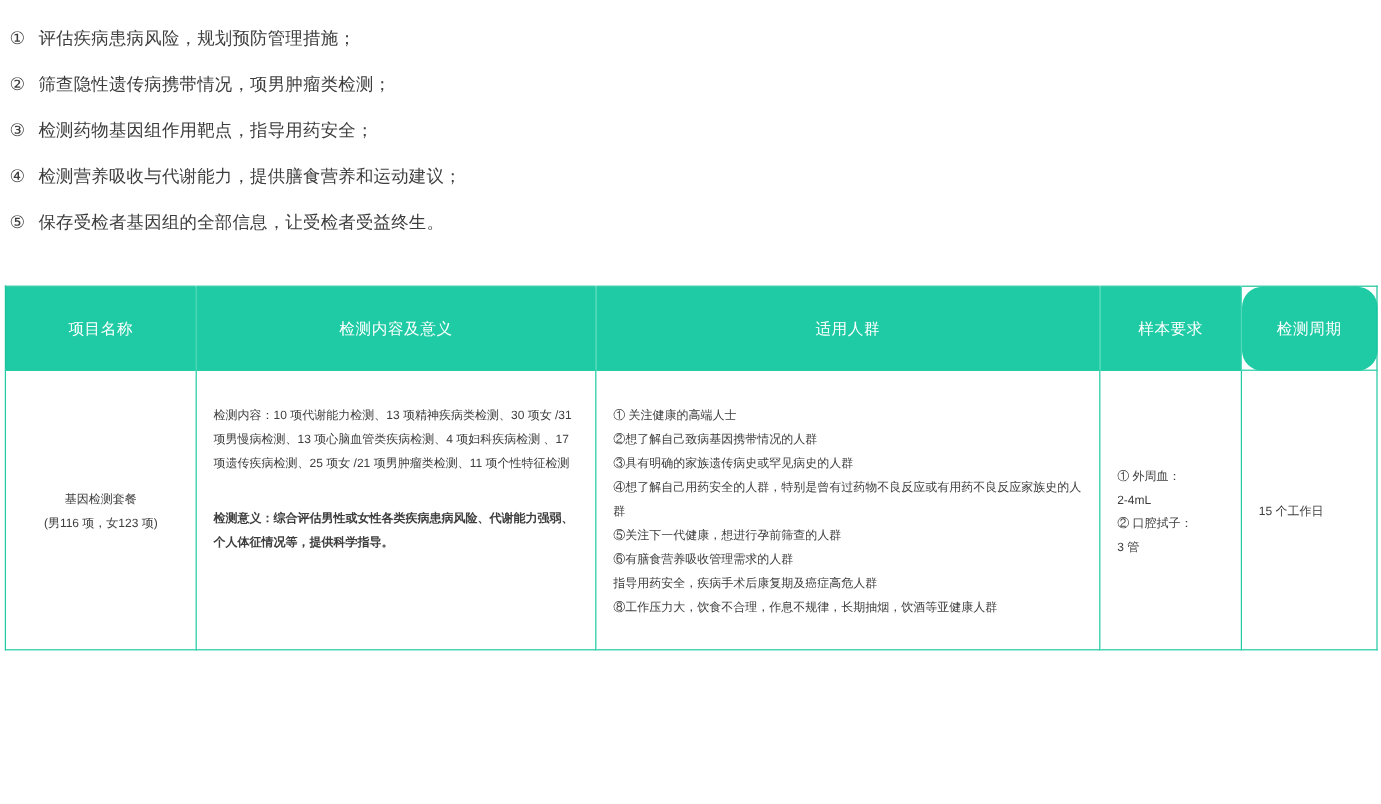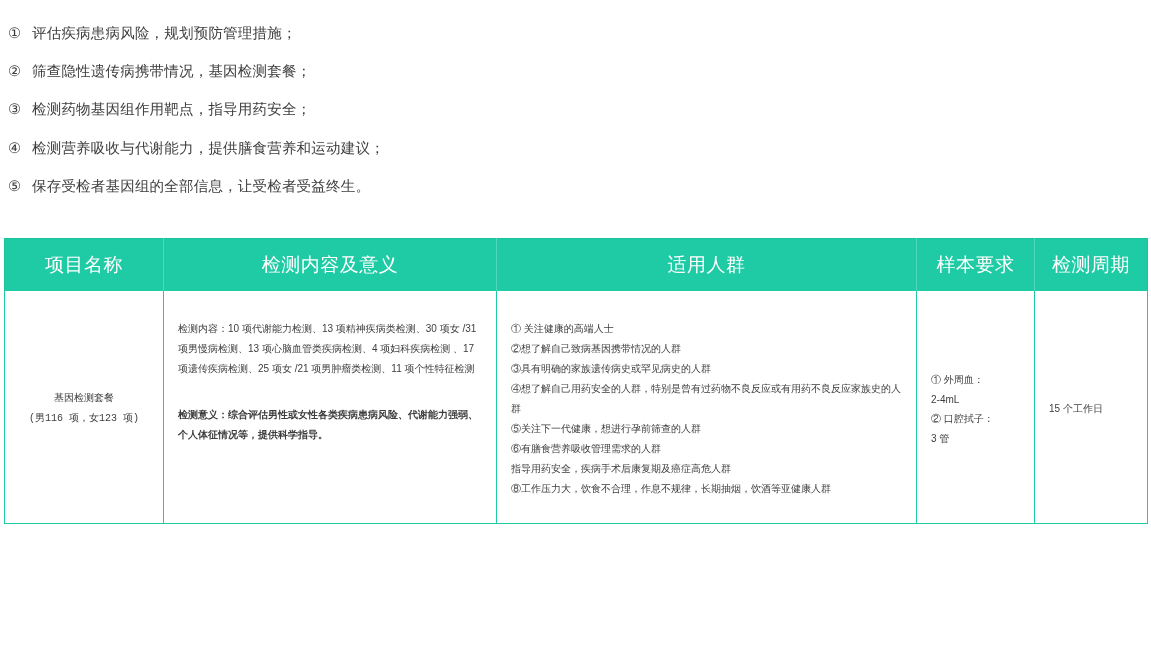--- a/index.html
+++ b/index.html
@@ -48,43 +48,42 @@
   table.pkg {
     border-collapse: collapse;
     width: 1143px;
     table-layout: fixed;
     border: 1px solid #19c39c;
   }
   table.pkg thead th {
     background: #1ecba4;
     color: #ffffff;
     font-weight: normal;
-    font-size: 19px;
-    height: 52px;
+    font-size: 13px;
+    height: 70px;
     vertical-align: middle;
     text-align: center;
     border-right: 1px solid #4fd8b9;
     letter-spacing: 0.5px;
   }
-  table.pkg thead th:last-child { border-right: none; }
+  table.pkg thead th:last-child { border-right: none; border-radius: 17px; }
   table.pkg tbody td {
     border: 1px solid #1ecba4;
     vertical-align: top;
     font-size: 10px;
     line-height: 2.0;
     color: #3d3d3d;
     padding: 28px 14px 24px 14px;
   }
   td.c-name {
     text-align: center;
     vertical-align: middle !important;
     font-size: 14px;
     line-height: 1.9;
     padding: 10px 6px;
-    font-family: Liberation Mono, monospace;
   }
   td.c-content { padding-left: 16px; padding-right: 14px; }
   td.c-people { padding-left: 14px; padding-right: 10px; }
   td.c-sample { vertical-align: middle !important; padding-left: 14px; }
   td.c-cycle {
     vertical-align: middle !important;
     padding: 10px 6px;
   }
   .blk { margin: 0; }
   .blk + .blk { margin-top: 26px; font-weight: bold; }
@@ -96,21 +95,21 @@
 
 <div class="page">
 
   <div class="intro">
     <div class="intro-item">
       <span class="intro-num">①</span>
       <span class="intro-text">评估疾病患病风险，规划预防管理措施；</span>
     </div>
     <div class="intro-item">
       <span class="intro-num">②</span>
-      <span class="intro-text">筛查隐性遗传病携带情况，基因检测套餐；</span>
+      <span class="intro-text">筛查隐性遗传病携带情况，项男肿瘤类检测；</span>
     </div>
     <div class="intro-item">
       <span class="intro-num">③</span>
       <span class="intro-text">检测药物基因组作用靶点，指导用药安全；</span>
     </div>
     <div class="intro-item">
       <span class="intro-num">④</span>
       <span class="intro-text">检测营养吸收与代谢能力，提供膳食营养和运动建议；</span>
     </div>
     <div class="intro-item">

